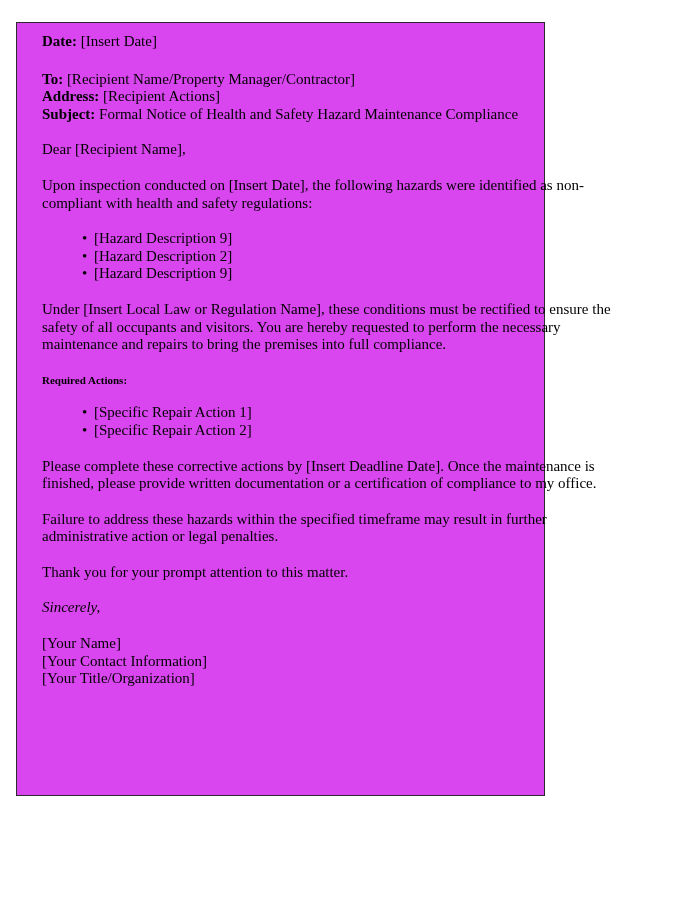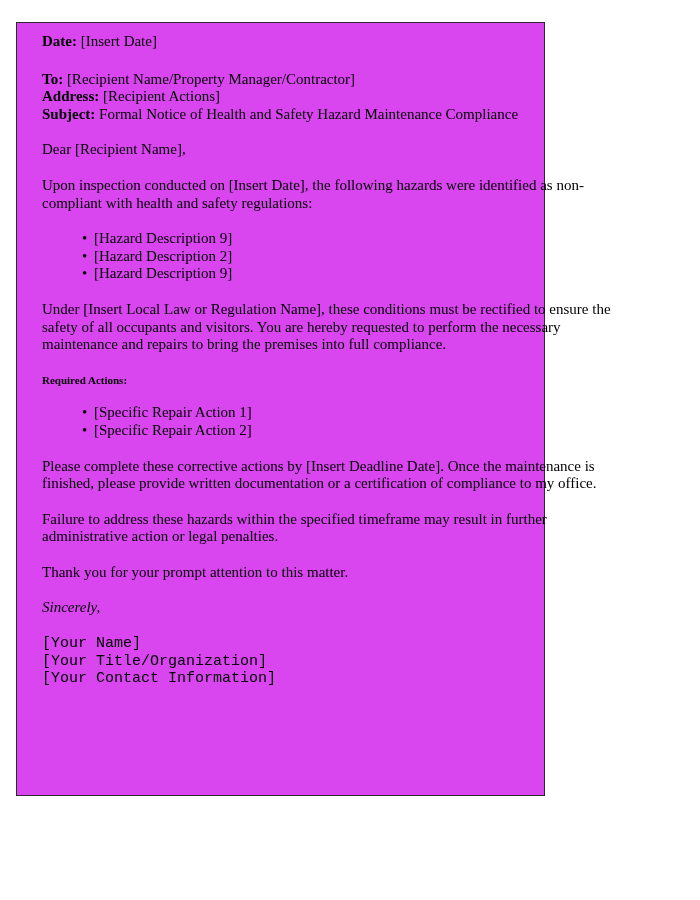--- a/index.html
+++ b/index.html
@@ -90,21 +90,20 @@
     margin: 0 0 20px 0;
   }
 
   .closing {
     margin: 0 0 18px 0;
     font-style: italic;
   }
 
   .signature-block {
     margin: 0;
-    font-family: Liberation Mono, monospace;
   }
   .signature-block .block-line {
     margin: 0;
   }
 </style>
 </head>
 <body>
 
 <div class="page-frame">
   <div class="letter-body">
@@ -152,18 +151,18 @@
     <div class="para">Please complete these corrective actions by [Insert Deadline Date]. Once the maintenance is finished, please provide written documentation or a certification of compliance to my office.</div>
 
     <div class="para">Failure to address these hazards within the specified timeframe may result in further administrative action or legal penalties.</div>
 
     <div class="para">Thank you for your prompt attention to this matter.</div>
 
     <div class="para closing">Sincerely,</div>
 
     <div class="signature-block">
       <div class="block-line">[Your Name]</div>
+      <div class="block-line">[Your Contact Information]</div>
       <div class="block-line">[Your Title/Organization]</div>
-      <div class="block-line">[Your Contact Information]</div>
     </div>
 
   </div>
 </div>
 
 </body></html>

